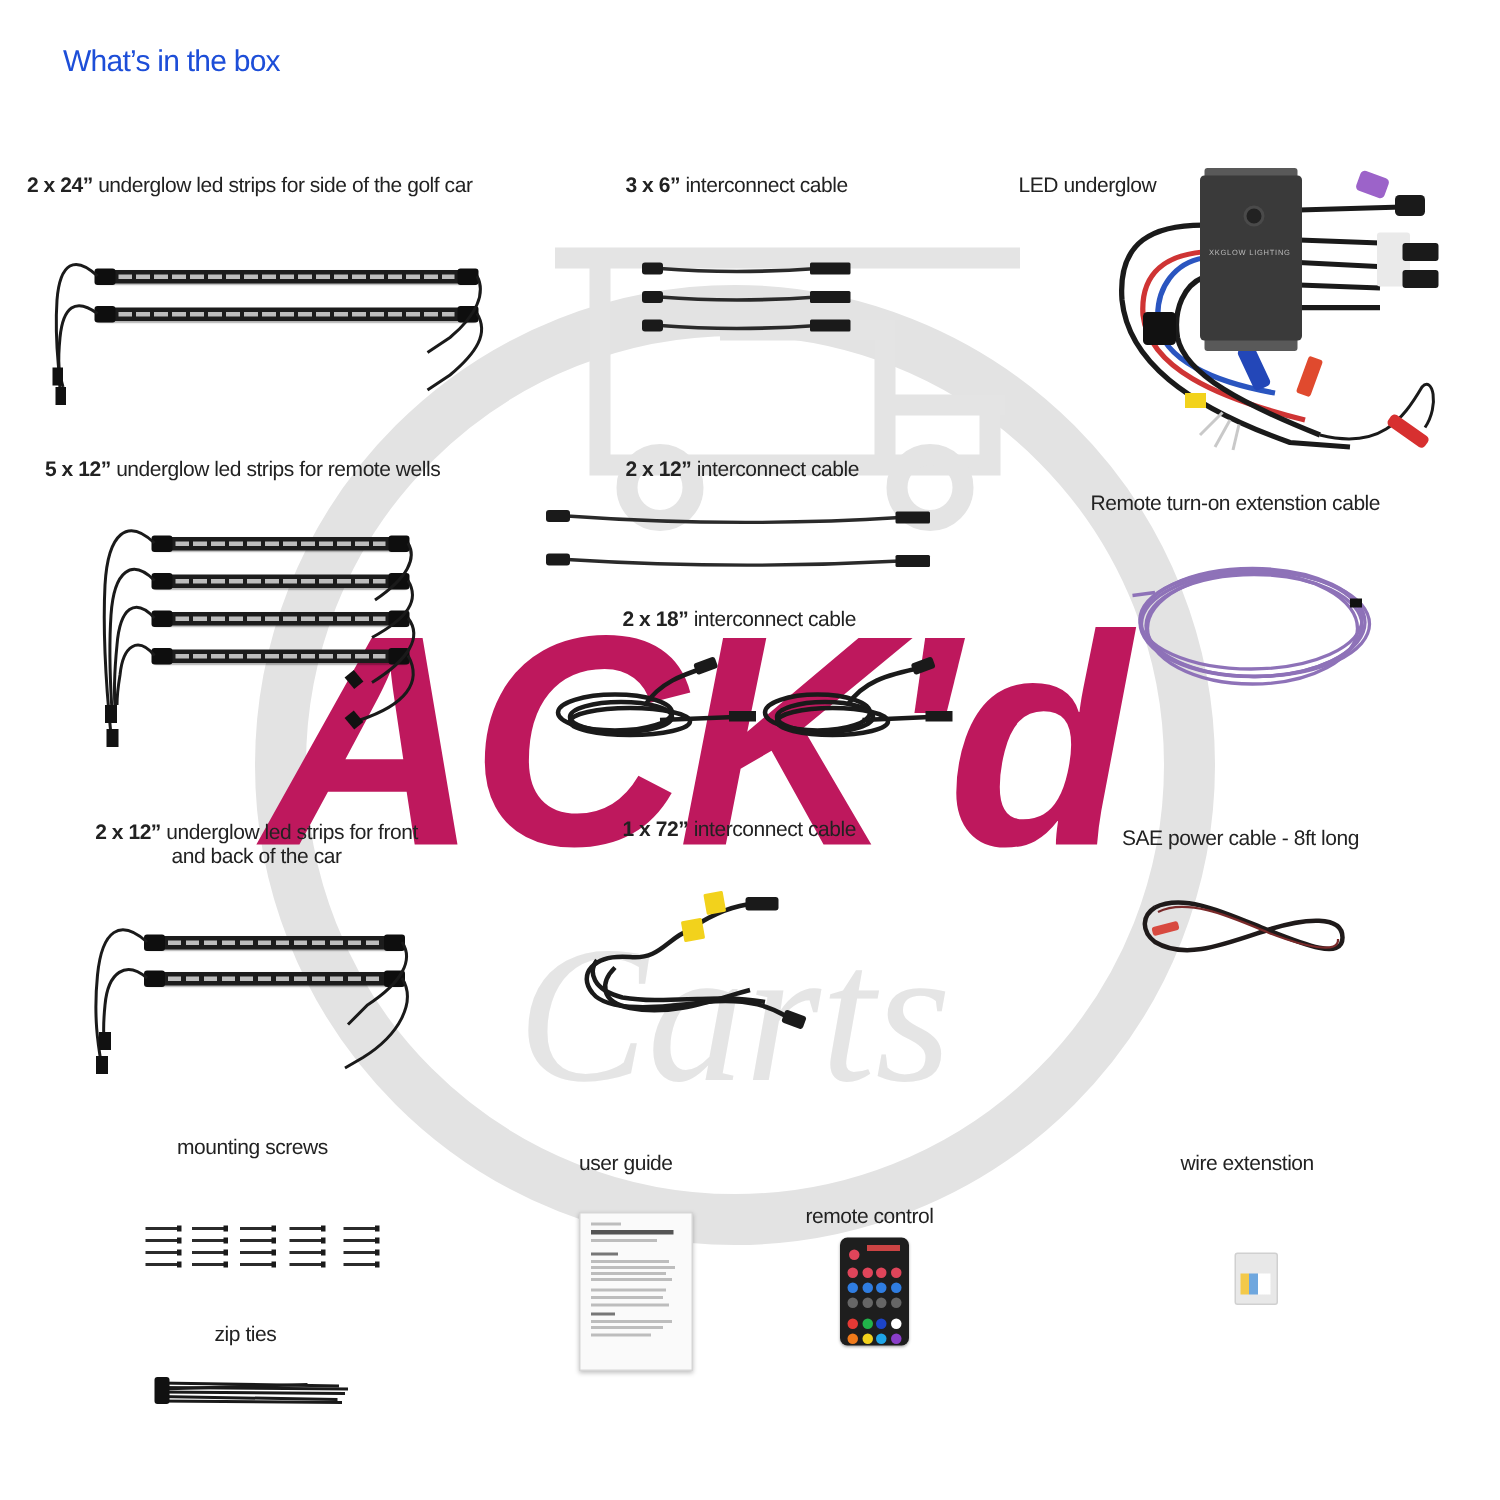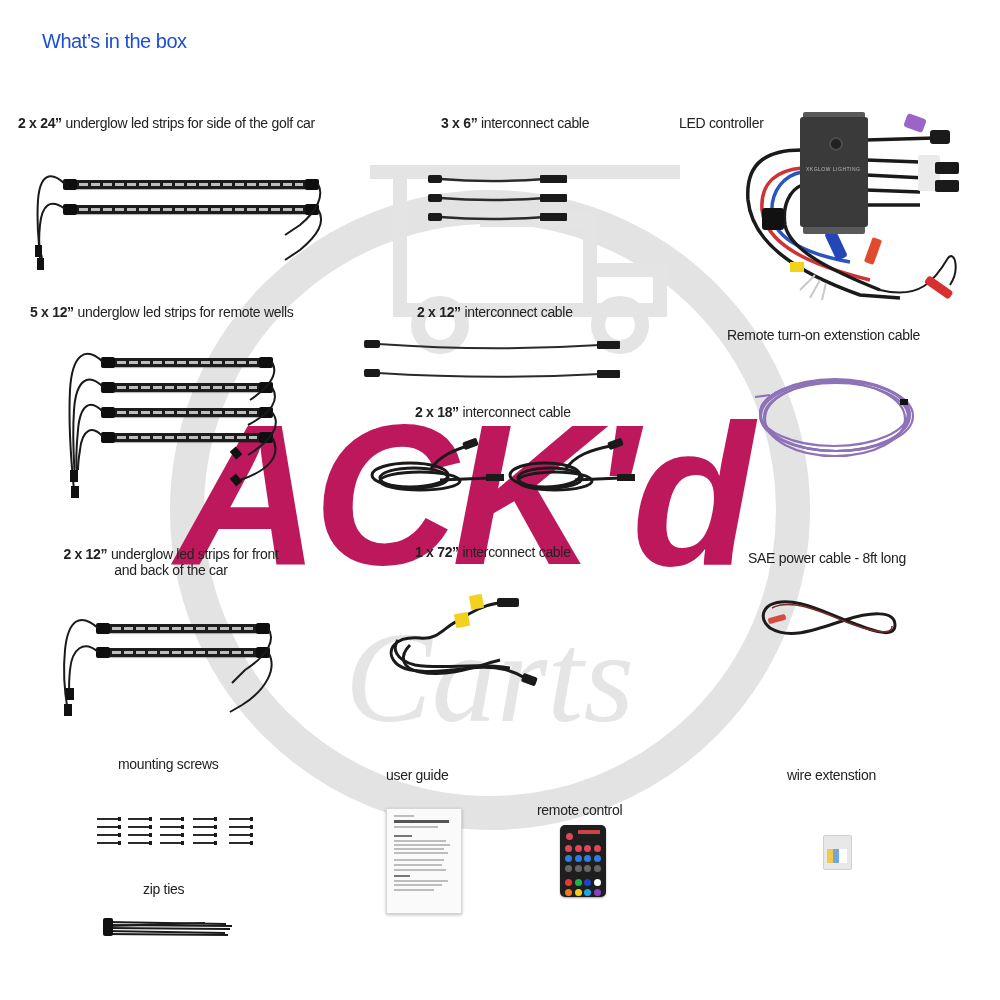--- a/index.html
+++ b/index.html
@@ -123,41 +123,41 @@
       <path d="M318 184 C324 195 318 210 300 225 L285 235"></path>
       <path d="M318 209 C326 222 318 235 300 250 L285 260"></path>
     </g>
     <g fill="#111">
         <rect x="35" y="245" width="7" height="12"></rect>
         <rect x="37" y="258" width="7" height="12"></rect>
       </g>
   </svg>
 </div>
 
-<div class="lbl" style="left:441px; top:115px;">
+<div class="lbl" style="left:417px; top:115px;">
   <b>3 x 6”</b>
   <span>interconnect cable</span>
 </div>
 <svg style="left:0;top:0;width:1px;height:1px" viewBox="0 0 1 1">
   <g stroke="#2a2a2a" stroke-width="2.5" fill="none">
     <path d="M440 179 Q490 183 545 179"></path>
       <path d="M440 198 Q490 202 545 198"></path>
       <path d="M440 217 Q490 221 545 217"></path>
   </g>
   <g fill="#1a1a1a">
     <rect x="428" y="175" width="14" height="8" rx="2"></rect>
       <rect x="540" y="175" width="27" height="8" rx="1"></rect>
     <rect x="428" y="194" width="14" height="8" rx="2"></rect>
       <rect x="540" y="194" width="27" height="8" rx="1"></rect>
     <rect x="428" y="213" width="14" height="8" rx="2"></rect>
       <rect x="540" y="213" width="27" height="8" rx="1"></rect>
   </g>
 </svg>
 
-<div class="lbl" style="left:679px; top:115px;">LED controller</div>
+<div class="lbl" style="left:679px; top:115px;">LED underglow</div>
 <div>
   <svg style="left:0;top:0;width:1px;height:1px" viewBox="0 0 1 1">
     <g fill="none" stroke-width="3.5">
       <path d="M802 150 C770 150 745 160 748 200 C752 240 790 270 860 295 L900 298" stroke="#1a1a1a"></path>
       <path d="M802 168 C780 170 760 180 762 210 C766 245 810 265 870 280" stroke="#cf3434"></path>
       <path d="M802 172 C785 175 770 190 772 215 C775 240 810 255 850 262" stroke="#2a55c0"></path>
       <path d="M802 185 C790 190 782 205 785 225 C790 250 830 270 880 290" stroke="#1a1a1a"></path>
       <path d="M866 140 L935 138" stroke="#1a1a1a"></path>
       <path d="M866 160 L920 162" stroke="#1a1a1a"></path>
       <path d="M866 175 L925 178" stroke="#1a1a1a"></path>

